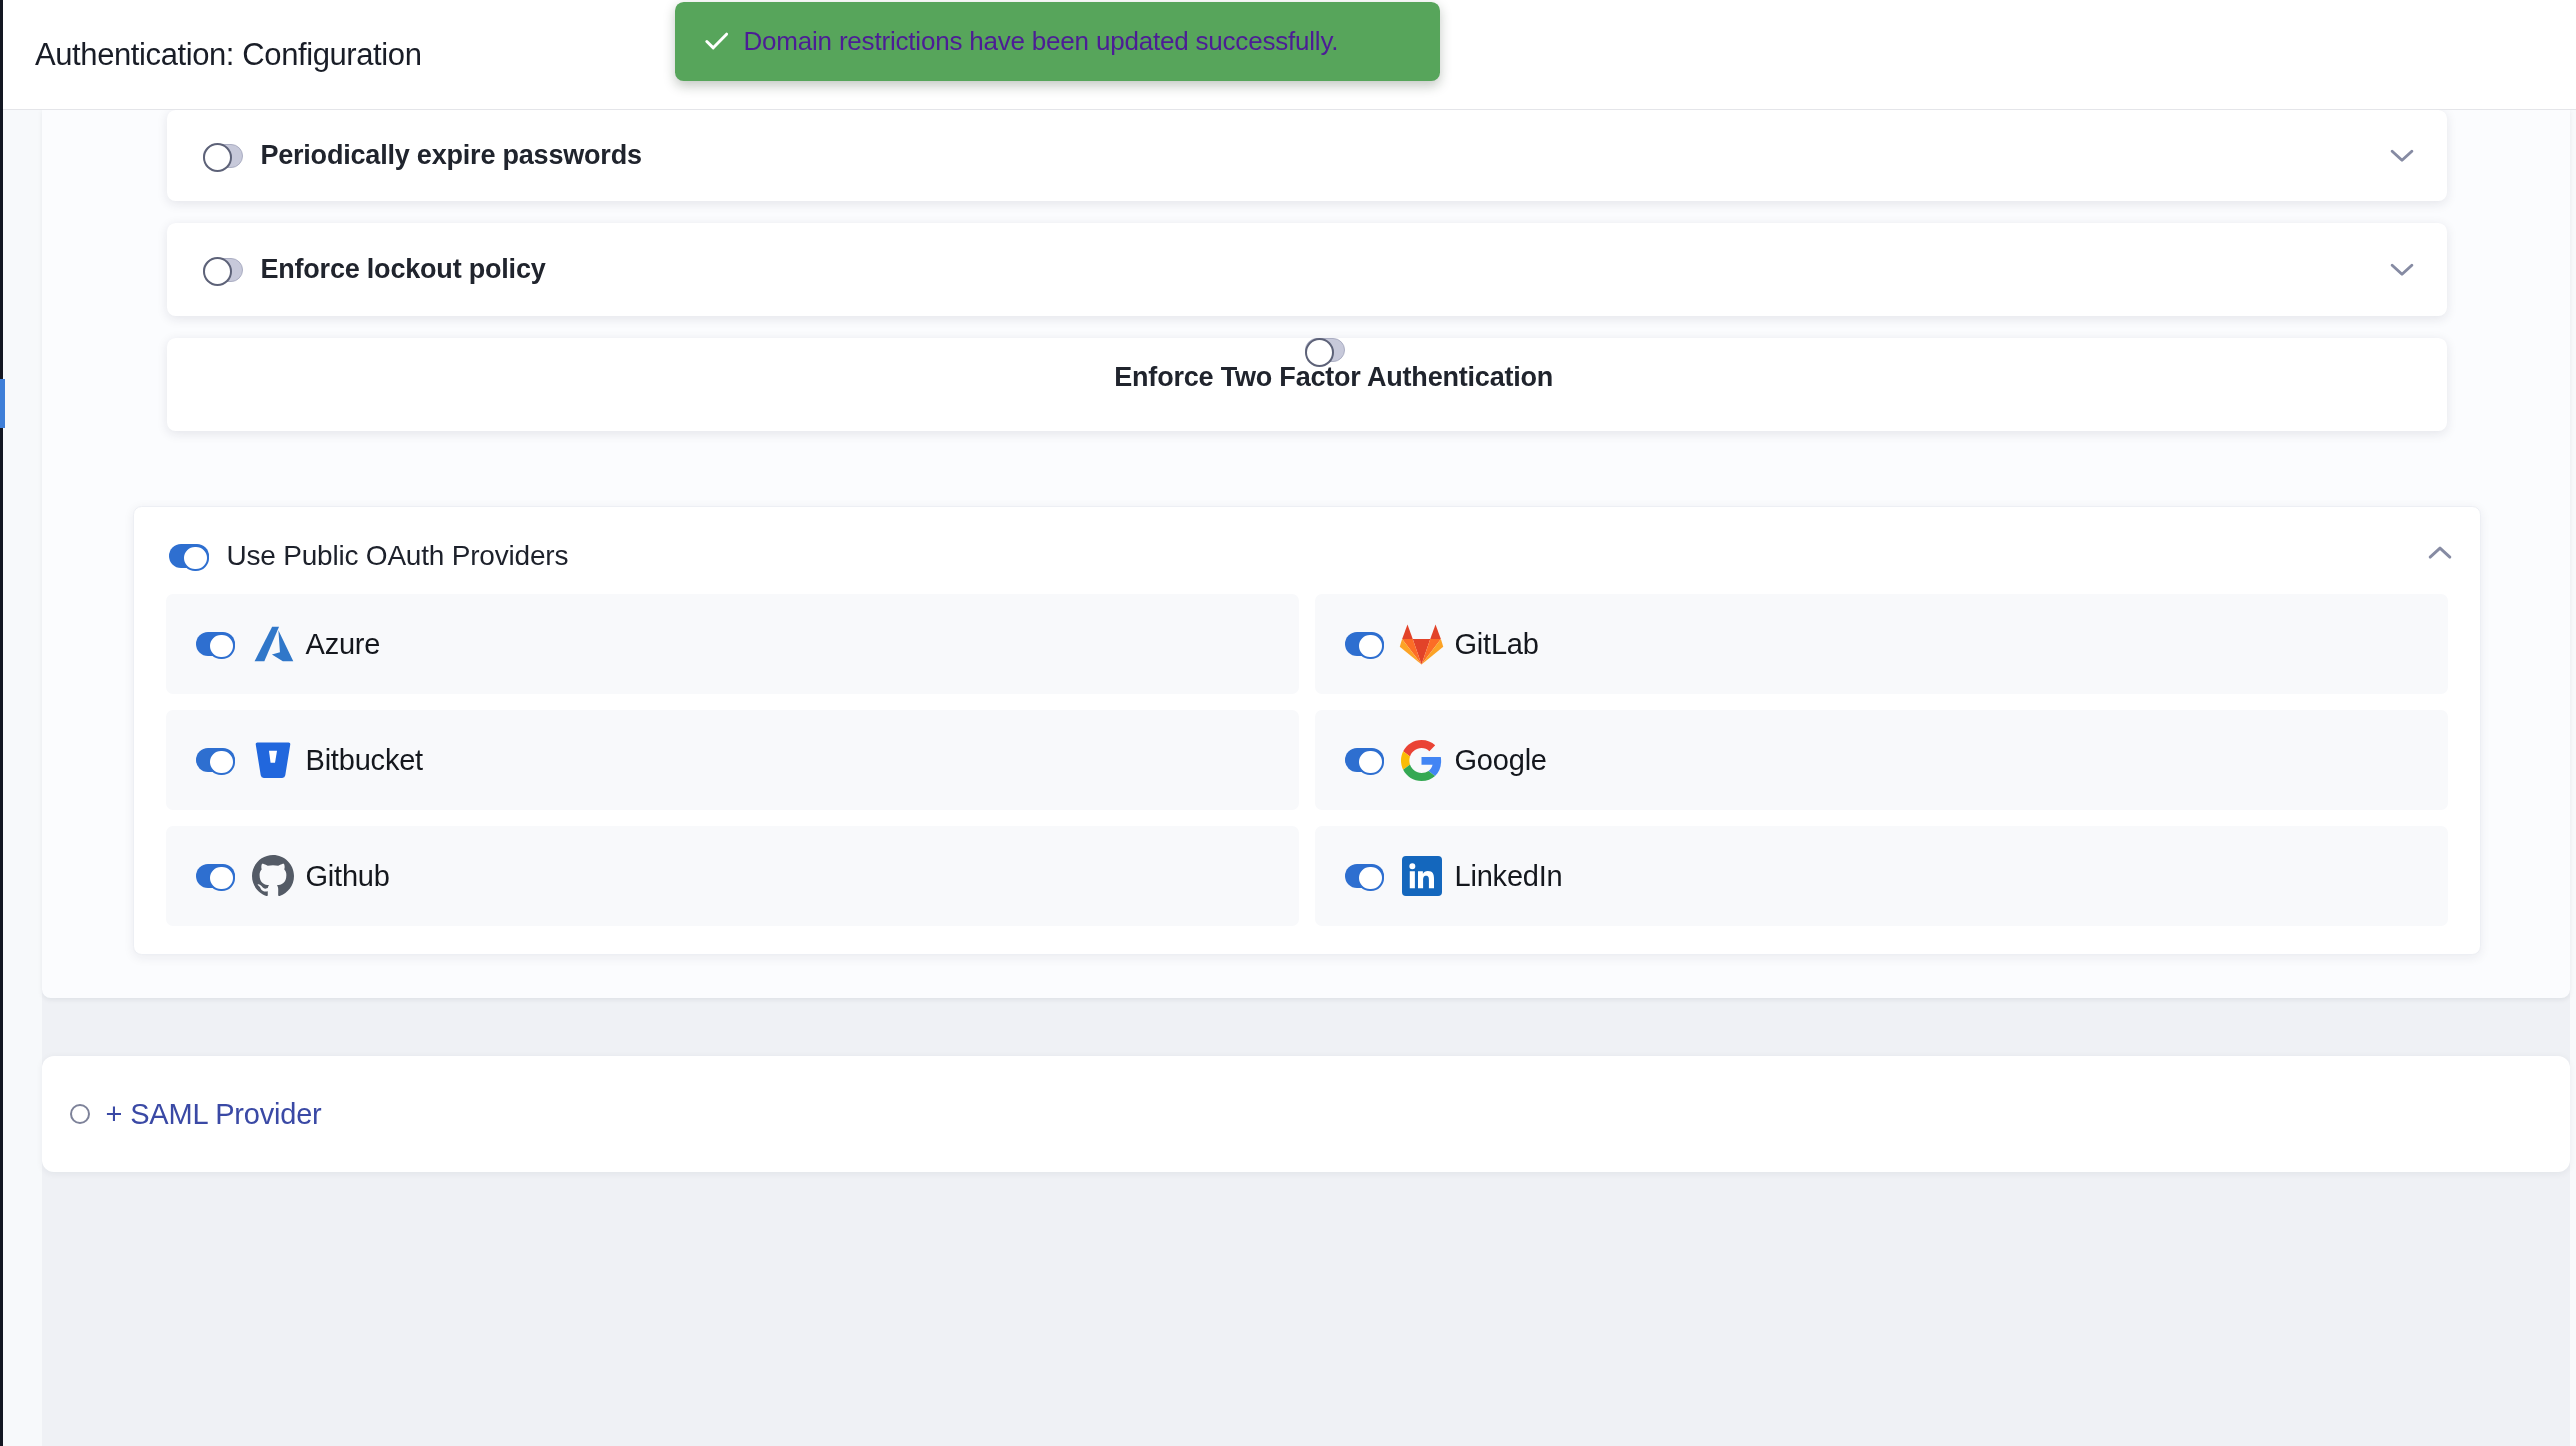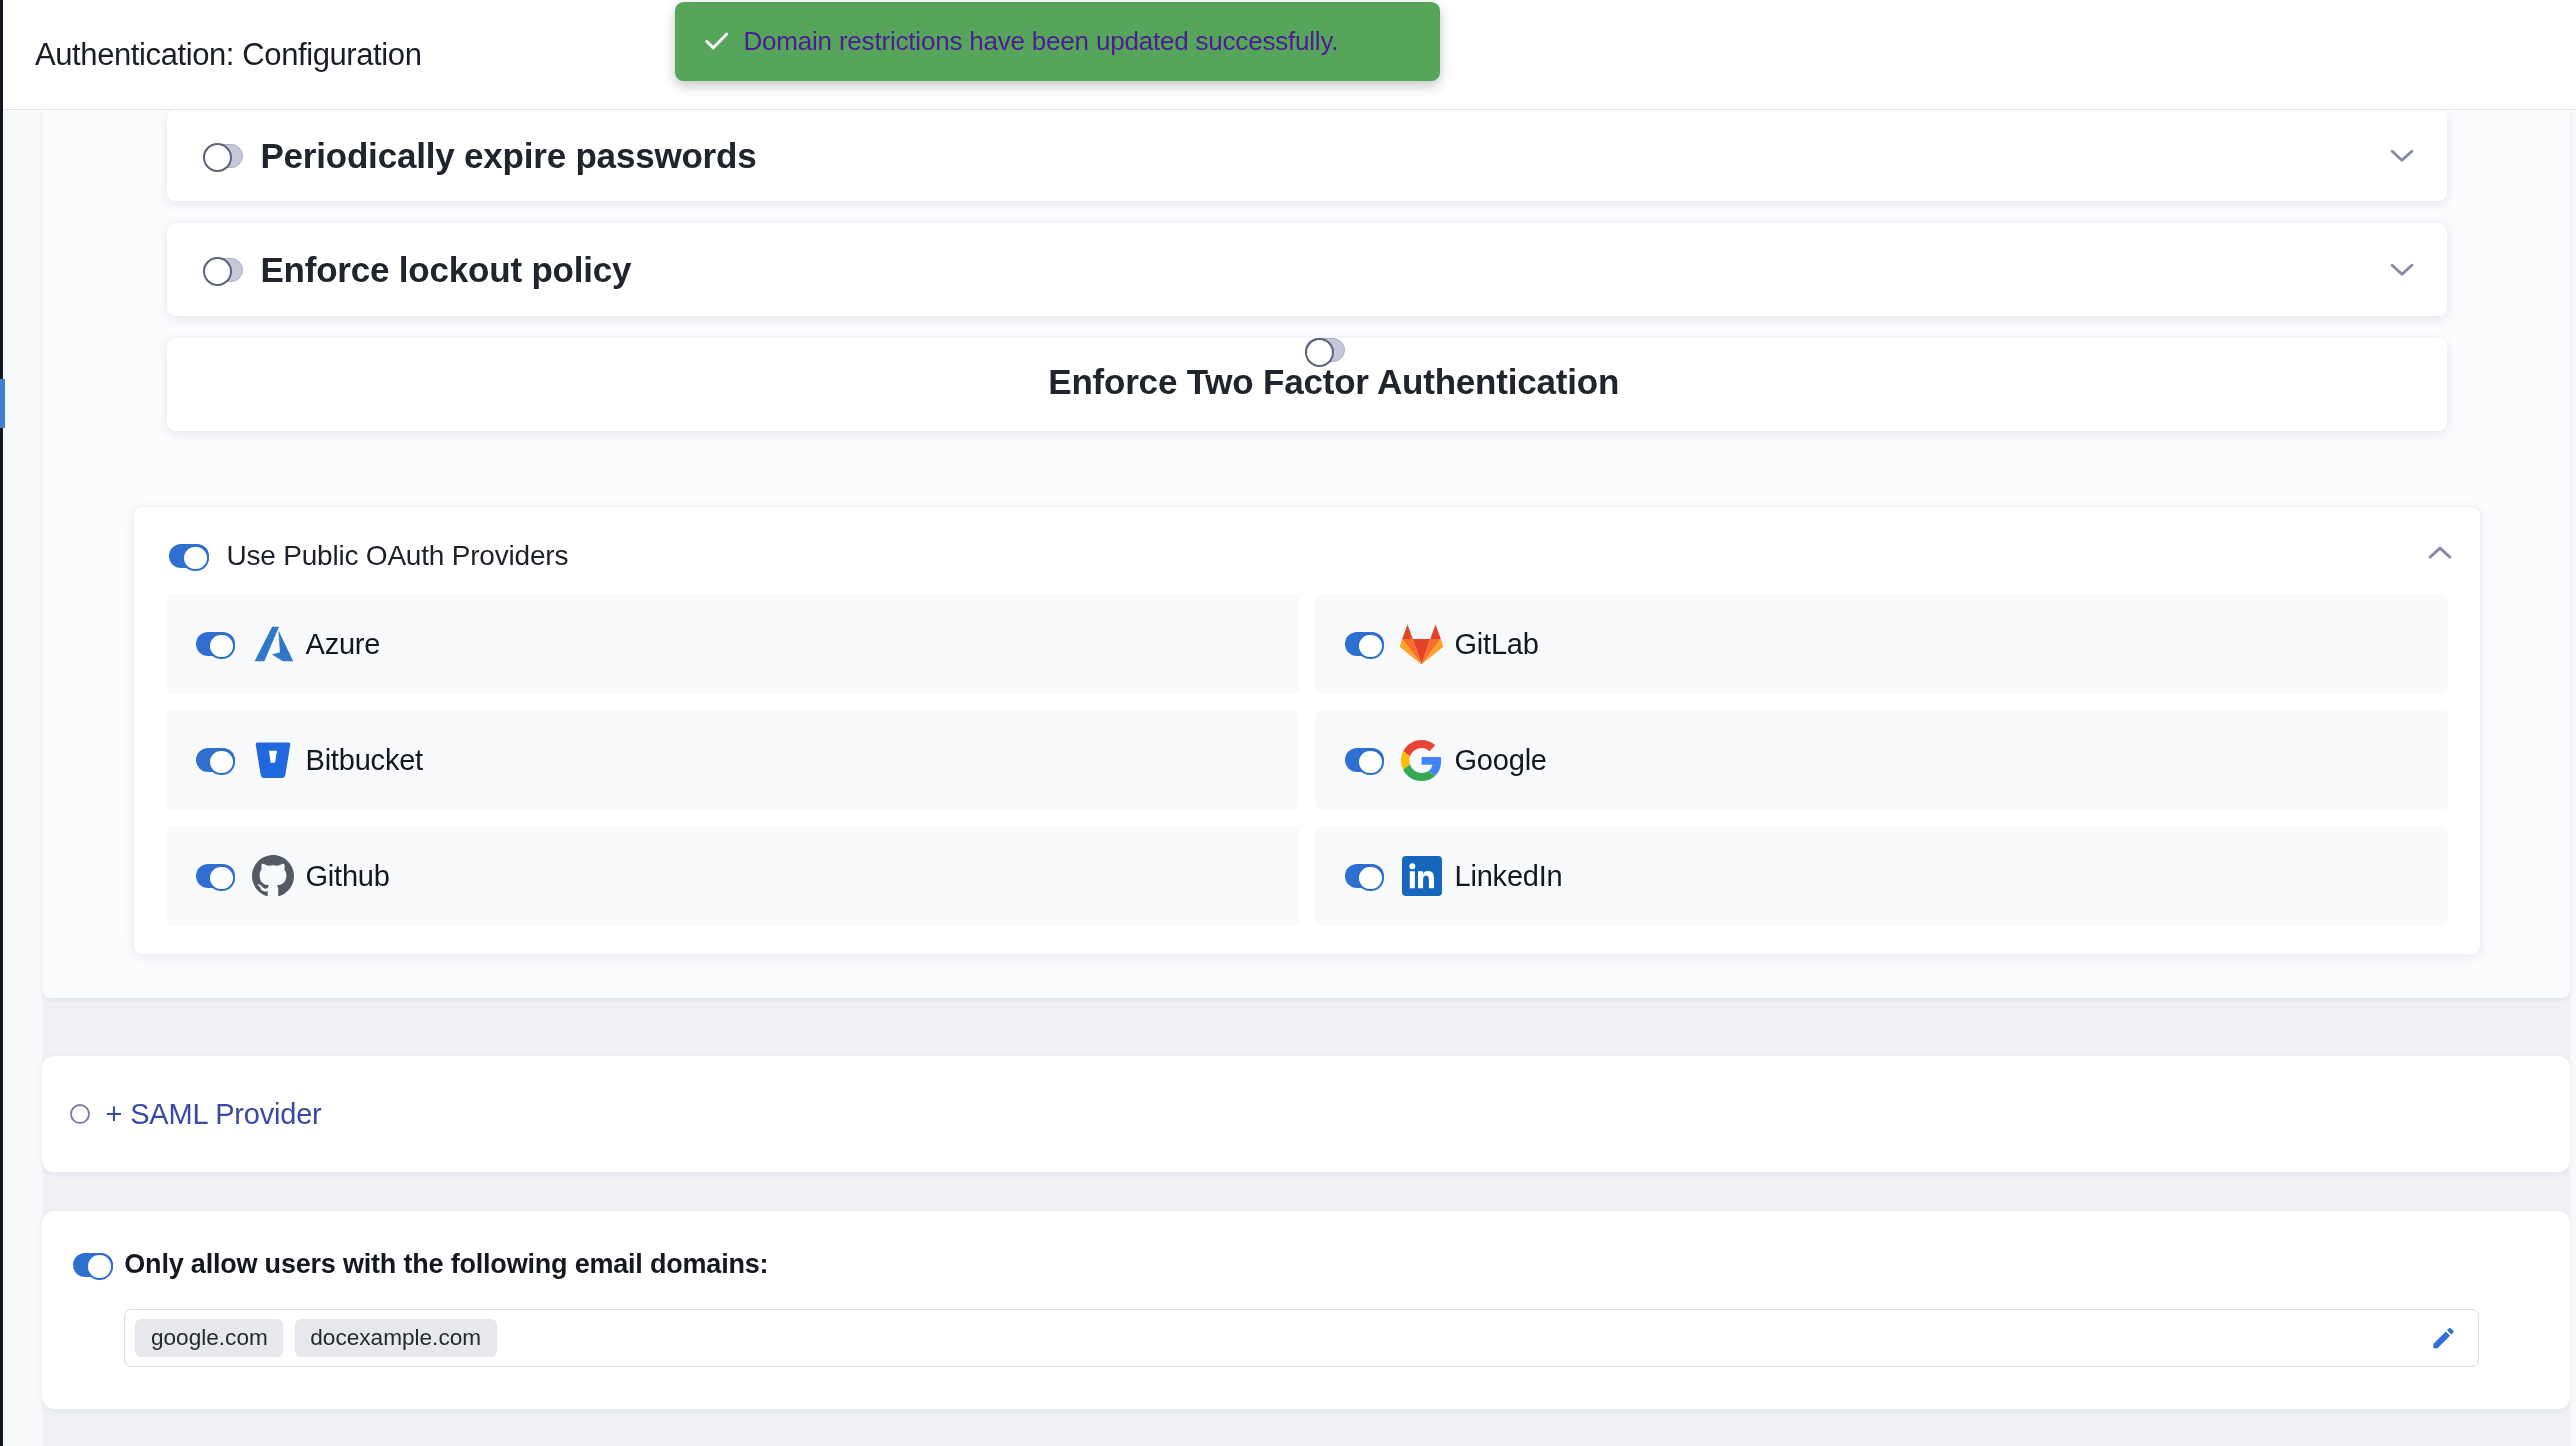--- a/index.html
+++ b/index.html
@@ -24,21 +24,21 @@
            box-shadow:0 4.3px 12px rgba(20,40,20,.25); z-index:50; display:flex; align-items:center; padding:0 29.5px; }
   .toast svg { flex:none; margin-right:15.6px; }
   .toast-text { color:#4c1d95; font-size:26px; letter-spacing:-0.2px; white-space:nowrap; }
 
   
   .panel { position:absolute; left:42px; top:110px; width:2528px; height:888px; background:#fbfcfe;
            border-radius:0 0 8.7px 8.7px; box-shadow:0 1.7px 5.2px rgba(20,24,40,.07); }
 
   .setting-card { position:absolute; left:125px; width:2280px; background:#ffffff; border-radius:8.7px;
                   box-shadow:0 2.6px 10.4px rgba(25,30,55,.10); display:flex; align-items:center; padding-left:36px; }
-  .setting-card .label { margin-left:17.4px; font-size:35px; font-weight:600; color:#20242d; letter-spacing:-0.2px; }
+  .setting-card .label { margin-left:17.4px; font-size:27px; font-weight:600; color:#20242d; letter-spacing:-0.2px; }
   .card-chevron { position:absolute; right:33px; top:50%; transform:translateY(-50%); cursor:pointer; line-height:0; }
 
   
   .tgl { position:relative; flex:none; width:40px; height:24px; border-radius:12px; cursor:pointer; }
   .tgl.off { background:#c7c9da; border:0.9px solid #abaec3; }
   .tgl.off::after { content:""; position:absolute; left:-0.9px; top:-1.3px; width:25px; height:25px; background:#ffffff;
                     border:2.2px solid #5d6278; border-radius:50%; }
   .tgl.on { background:#2e6fd0; }
   .tgl.on::after { content:""; position:absolute; right:0px; top:0.9px; width:22.6px; height:22.6px; background:#ffffff;
                    border:2.2px solid #2e6fd0; border-radius:50%; }
@@ -208,30 +208,15 @@
 
       </div>
     </div>
   </div>
 
   <div class="saml-card">
     <div class="radio"></div>
     <div class="saml-link">+ SAML Provider</div>
   </div>
 
-  <div class="email-card">
-    <div class="email-head">
-      <div class="tgl on"></div>
-      <div class="label">Only allow users with the following email domains:</div>
-    </div>
-    <div class="domain-input">
-      <span class="tag">google.com</span>
-      <span class="tag">docexample.com</span>
-      <div class="pencil-btn">
-        <svg width="27" height="27" viewBox="0 0 24 24" fill="#2e70cf">
-          <path d="M3 17.25V21h3.75L17.81 9.94l-3.75-3.75L3 17.25zM20.71 7.04a.996.996 0 0 0 0-1.41l-2.34-2.34a.996.996 0 0 0-1.41 0l-1.83 1.83 3.75 3.75 1.83-1.83z"></path>
-        </svg>
-      </div>
-    </div>
-  </div>
 
 </div>
 
 
 </body></html>

